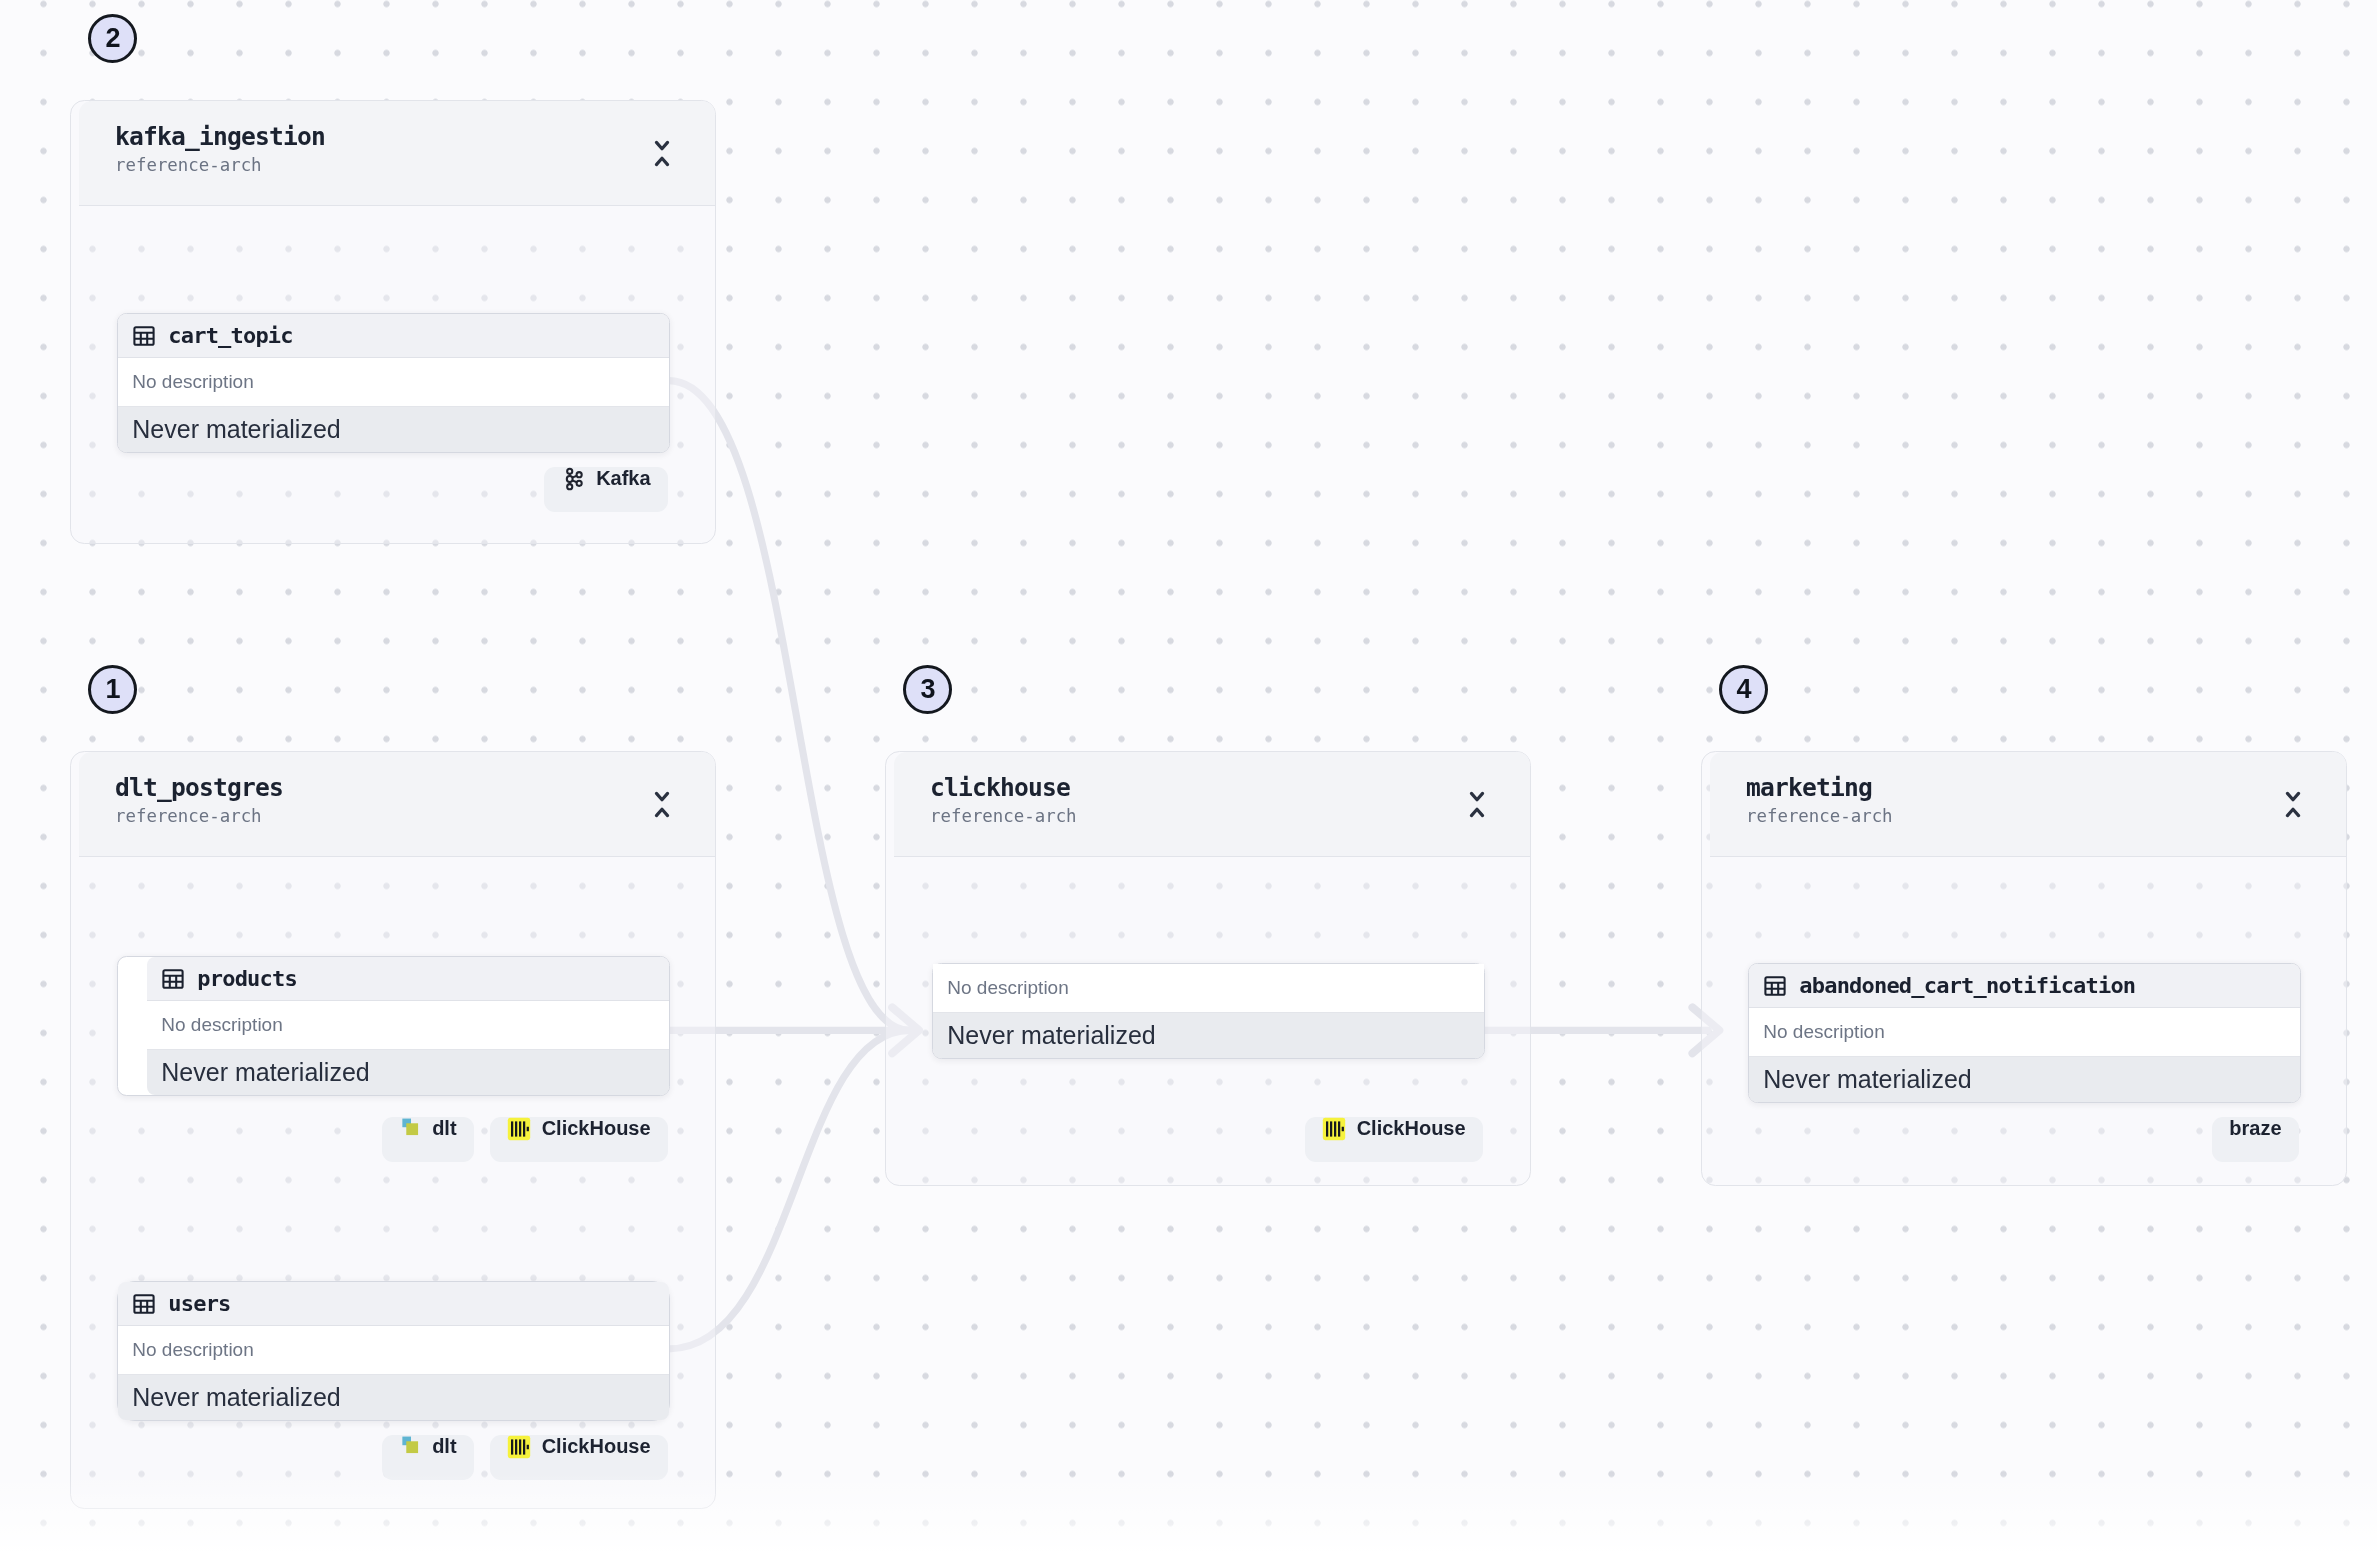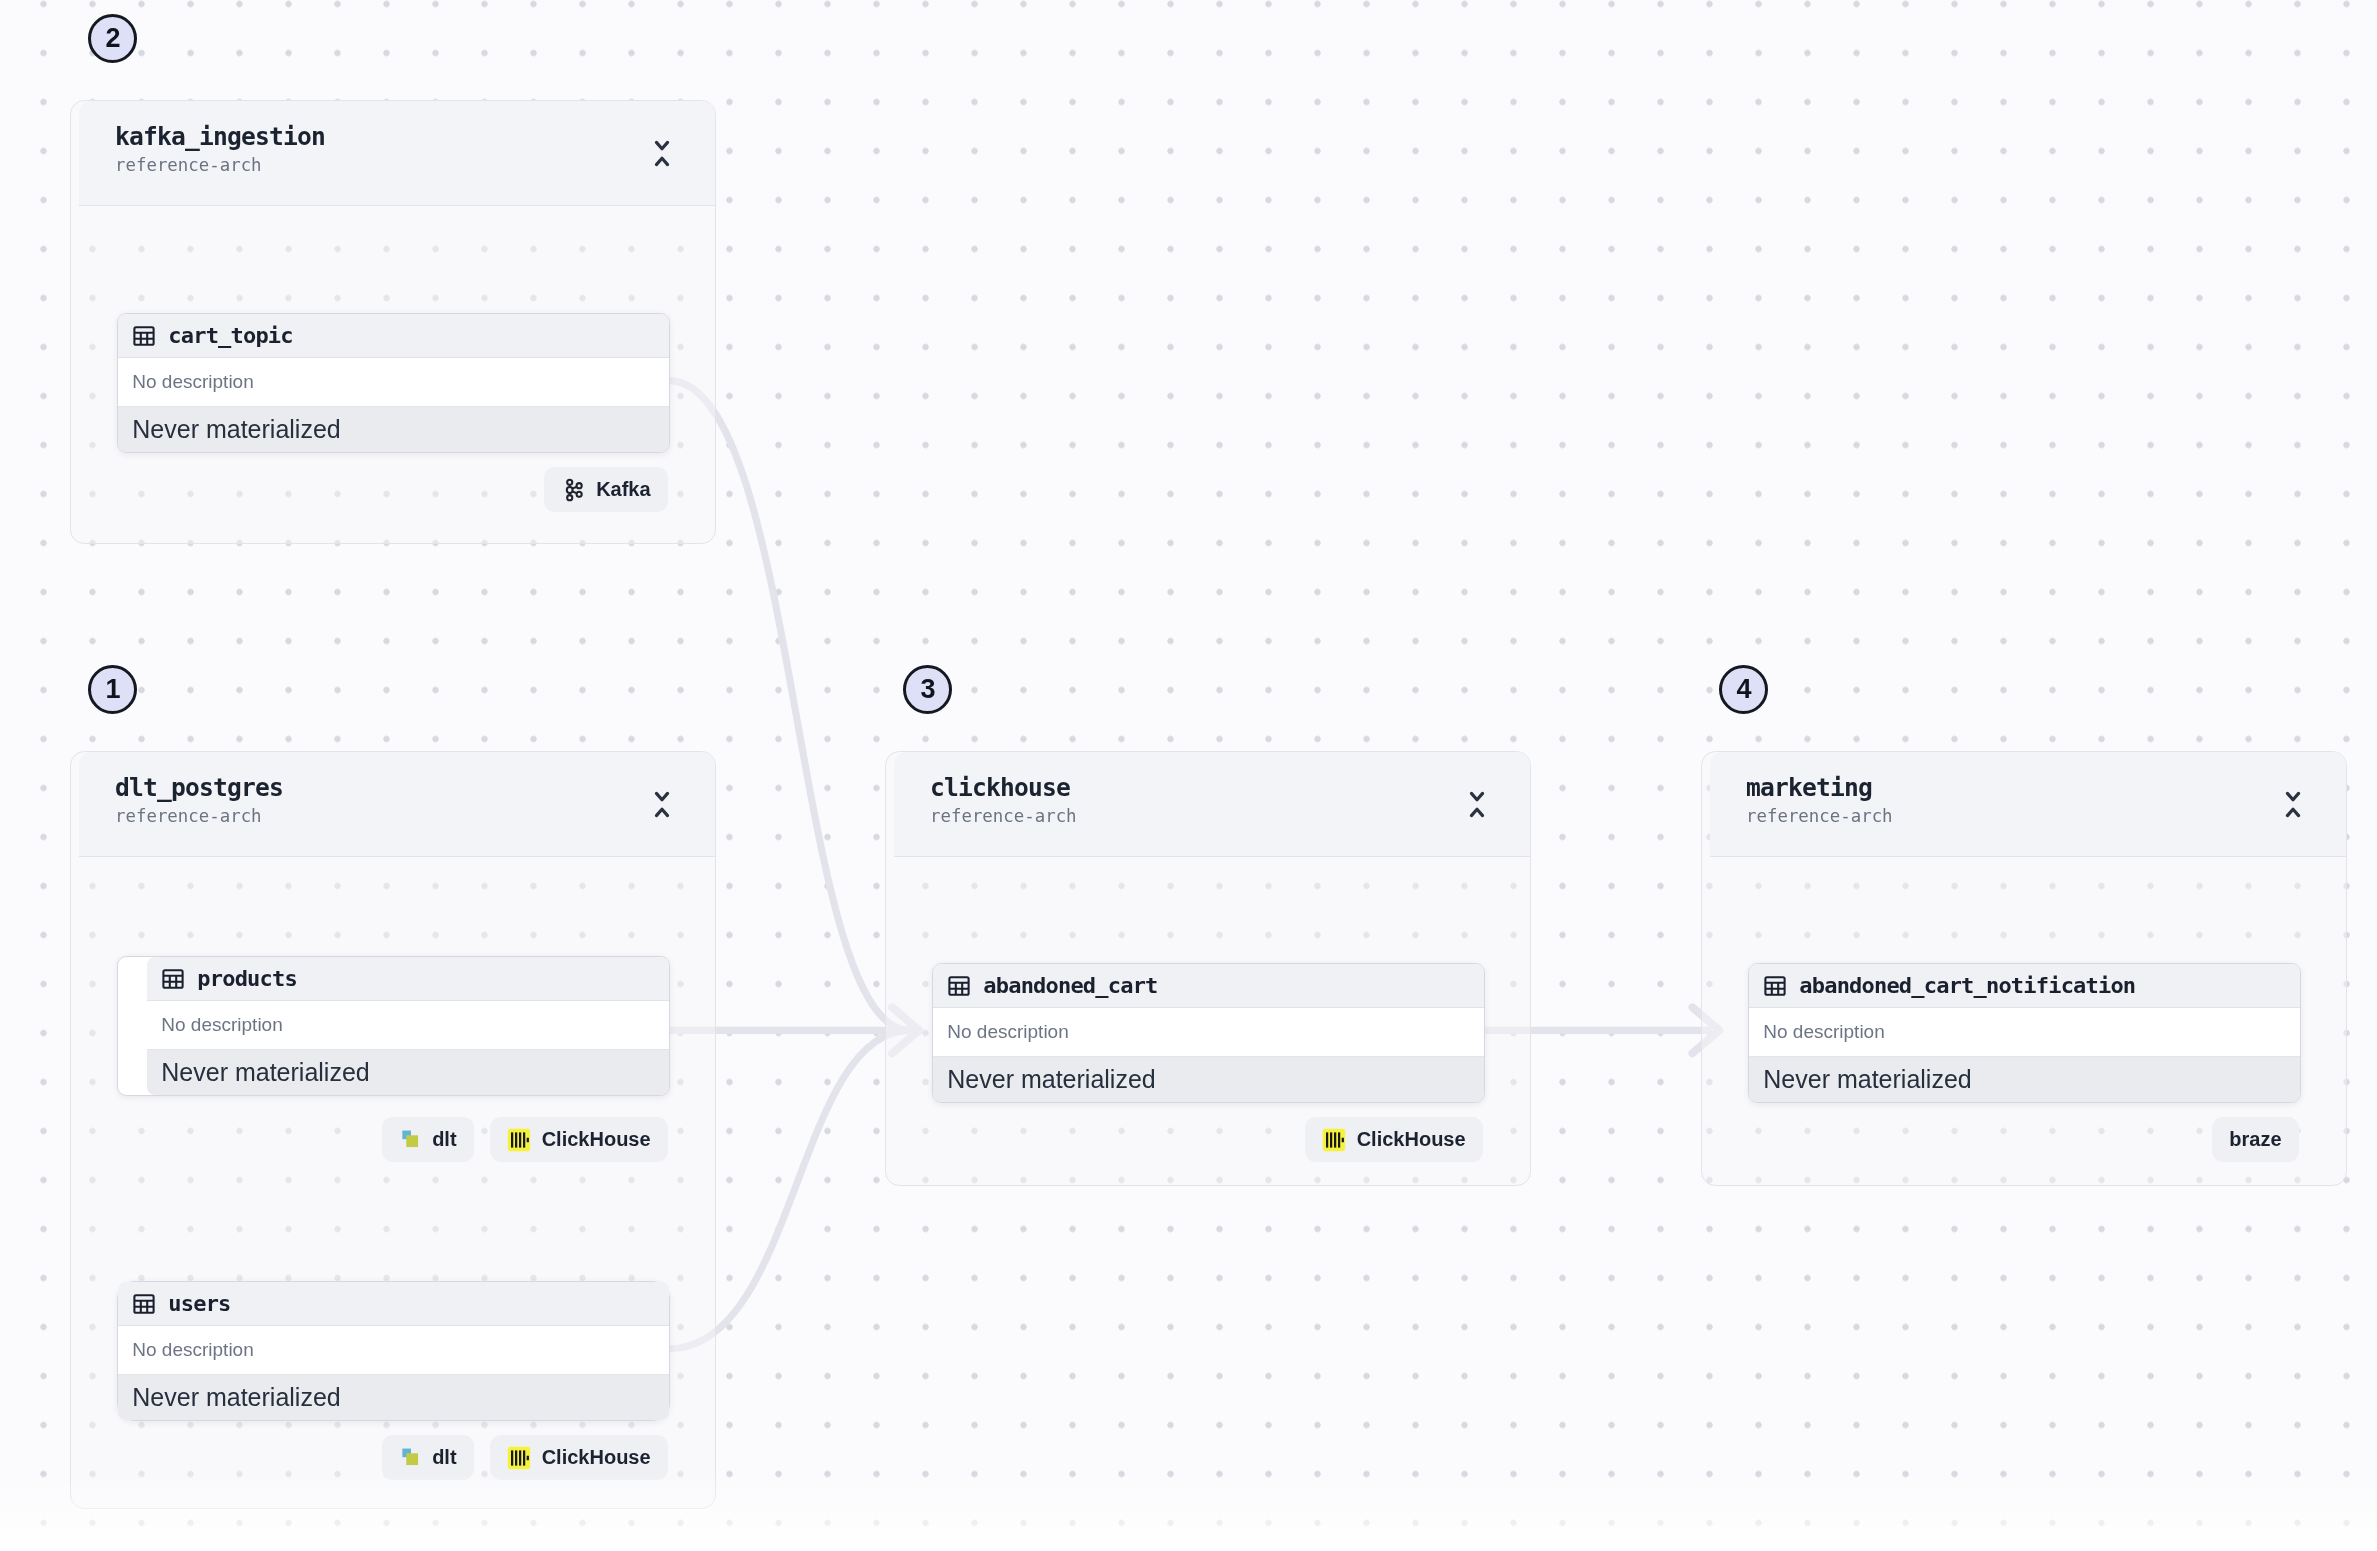--- a/index.html
+++ b/index.html
@@ -87,21 +87,21 @@
     border-top: 1.6px solid #e3e5ea;
     border-radius: 0 0 8px 8px;
   }
 
   
   .kinds-row {
     position: absolute; right: 47px;
     display: flex; justify-content: flex-end;
   }
   .kind-badge {
-    display: inline-flex; align-items: center; gap: 10.3px;
+    display: inline-flex; gap: 10.3px;
     height: 45px; padding: 0 17.4px; margin-left: 16px;
     background: #eef0f4; border-radius: 11px;
     font-size: 20px; font-weight: bold; color: #1c2230;
     cursor: pointer;
   }
   .kind-badge svg { flex: 0 0 auto; }
 
   .bottom-fade {
     position: absolute; left: 0; right: 0; bottom: 0; height: 79px;
     background: linear-gradient(rgba(255,255,255,0), rgba(255,255,255,0.95));
@@ -263,30 +263,20 @@
       <div class="group-subtitle">reference-arch</div>
       <button class="collapse-btn">
         <svg width="24" height="35" viewBox="0 0 30 44" fill="none" stroke="#2a3140" stroke-width="4" stroke-linecap="round" stroke-linejoin="round">
           <polyline points="8,8 15,16 22,8"></polyline>
           <polyline points="8,36 15,28 22,36"></polyline>
         </svg>
       </button>
     </div>
 
     <div class="asset-card" style="top:211px;">
-      <div class="asset-head">
-        <svg width="24" height="24" viewBox="0 0 30 30" fill="none" stroke="#1a202e" stroke-width="2.6">
-          <rect x="3" y="4" width="24" height="22" rx="2"></rect>
-          <line x1="3" y1="11" x2="27" y2="11"></line>
-          <line x1="3" y1="18.5" x2="27" y2="18.5"></line>
-          <line x1="11" y1="11" x2="11" y2="26"></line>
-          <line x1="19" y1="11" x2="19" y2="26"></line>
-        </svg>
-        <span>abandoned_cart</span>
-      </div>
       <div class="asset-desc">No description</div>
       <div class="asset-status">Never materialized</div>
     </div>
 
     <div class="kinds-row" style="top:365px;">
       <span class="kind-badge">
         <svg width="24" height="24" viewBox="0 0 30 30">
           <rect x="1" y="1" width="28" height="28" rx="3" fill="#f6f23c"></rect>
           <rect x="5" y="5.5" width="2.8" height="19" fill="#16181d"></rect>
           <rect x="10" y="5.5" width="2.8" height="19" fill="#16181d"></rect>

